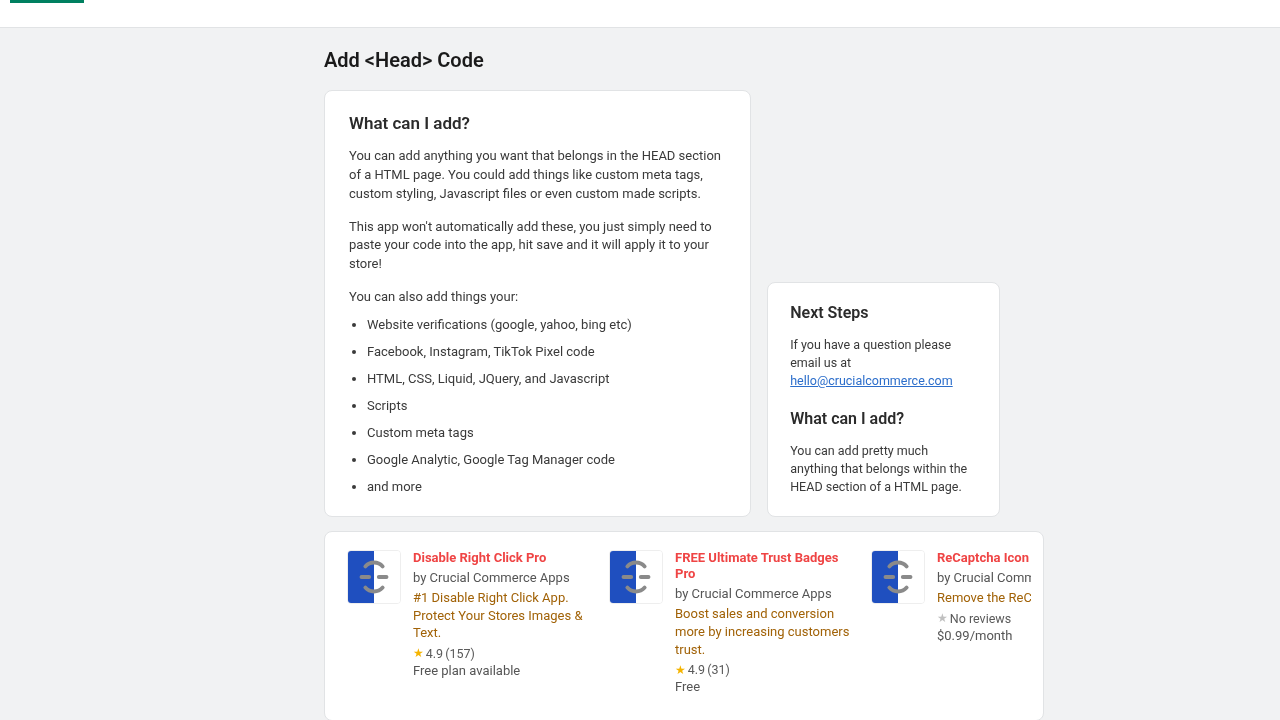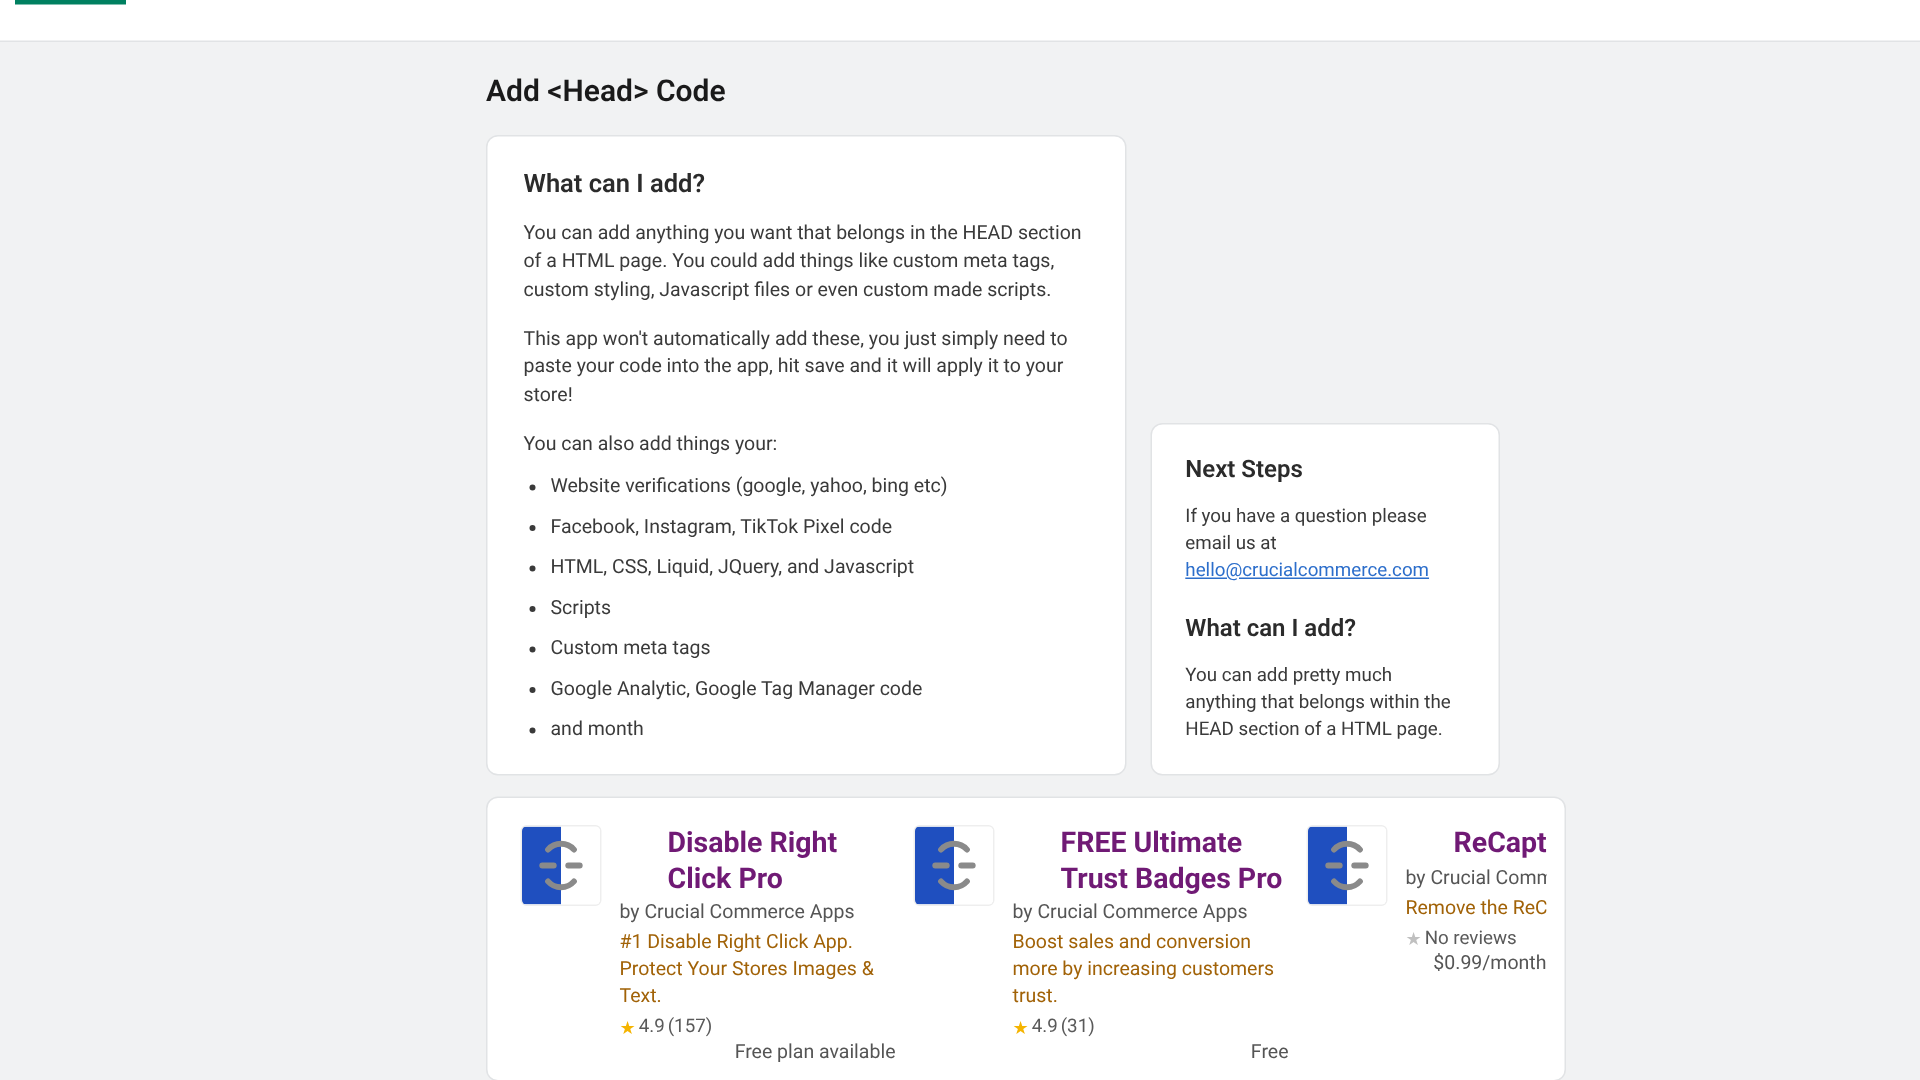--- a/index.html
+++ b/index.html
@@ -23,27 +23,27 @@
   .email { color: #2c6ecb; text-decoration: underline; cursor: pointer; margin-top: 14px; }
   .apps-card { background: #fff; border: 1px solid #e1e3e5; border-radius: 8px; margin-top: 14px; width: 720px; padding: 18px 22px 0 22px; overflow: hidden; position: relative; min-height: 190px; }
   .apps-header { display: flex; justify-content: space-between; align-items: center; margin-bottom: 14px; }
   .apps-header h3 { font-size: 15px; font-weight: 600; color: #2b2b2b; }
   .view-all { font-size: 13px; color: #2c6ecb; cursor: pointer; }
   .apps-row { display: flex; gap: 12px; }
   .app { display: flex; gap: 12px; width: 250px; flex: 0 0 250px; }
   .app-icon { width: 54px; height: 54px; border-radius: 4px; background: #fff; flex-shrink: 0; overflow: hidden; border: 1px solid #eee; }
   .app-icon svg { width: 100%; height: 100%; display: block; }
   .app-info { display: flex; flex-direction: column; gap: 2px; min-width: 0; }
-  .app-name { font-size: 19px; font-weight: 700; color: #701a75; line-height: 1.25; margin-left: 32px; }
+  .app-name { font-size: 13px; font-weight: 700; color: #ef4444; line-height: 1.25; }
   .app-by { font-size: 13px; color: #555; margin-top: 2px; }
   .app-desc { font-size: 13px; color: #a16207; line-height: 1.35; margin-top: 2px; }
   .app-rating { font-size: 12.5px; color: #5a5a5a; display: flex; align-items: center; gap: 2px; margin-top: 2px; }
   .star { color: #f5b400; font-size: 12px; }
   .star.dim { color: #c0c0c0; }
-  .app-price { font-size: 13px; color: #555; text-align: right; }
+  .app-price { font-size: 13px; color: #555; }
   .app.last { width: 160px; flex: 0 0 160px; }
   .app.last .app-info > * { white-space: nowrap; overflow: hidden; }
 </style>
 </head>
 <body>
 
 <div class="topbar">
   <div class="progress"></div>
 </div>
 
@@ -57,21 +57,21 @@
         <p>You can add anything you want that belongs in the HEAD section of a HTML page. You could add things like custom meta tags, custom styling, Javascript files or even custom made scripts.</p>
         <p>This app won't automatically add these, you just simply need to paste your code into the app, hit save and it will apply it to your store!</p>
         <p style="margin-bottom:10px;">You can also add things your:</p>
         <ul>
           <li>Website verifications (google, yahoo, bing etc)</li>
           <li>Facebook, Instagram, TikTok Pixel code</li>
           <li>HTML, CSS, Liquid, JQuery, and Javascript</li>
           <li>Scripts</li>
           <li>Custom meta tags</li>
           <li>Google Analytic, Google Tag Manager code</li>
-          <li style="margin-bottom:0;">and month</li>
+          <li style="margin-bottom:0;">and more</li>
         </ul>
       </div>
 
       <div class="card side-card">
         <h2>Next Steps</h2>
         <p>
           <span>If you have a question please email us at </span><a class="email">hello@crucialcommerce.com</a>
         </p>
         <h2 class="sub">What can I add?</h2>
         <p style="margin-bottom:0;">You can add pretty much anything that belongs within the HEAD section of a HTML page.</p>

